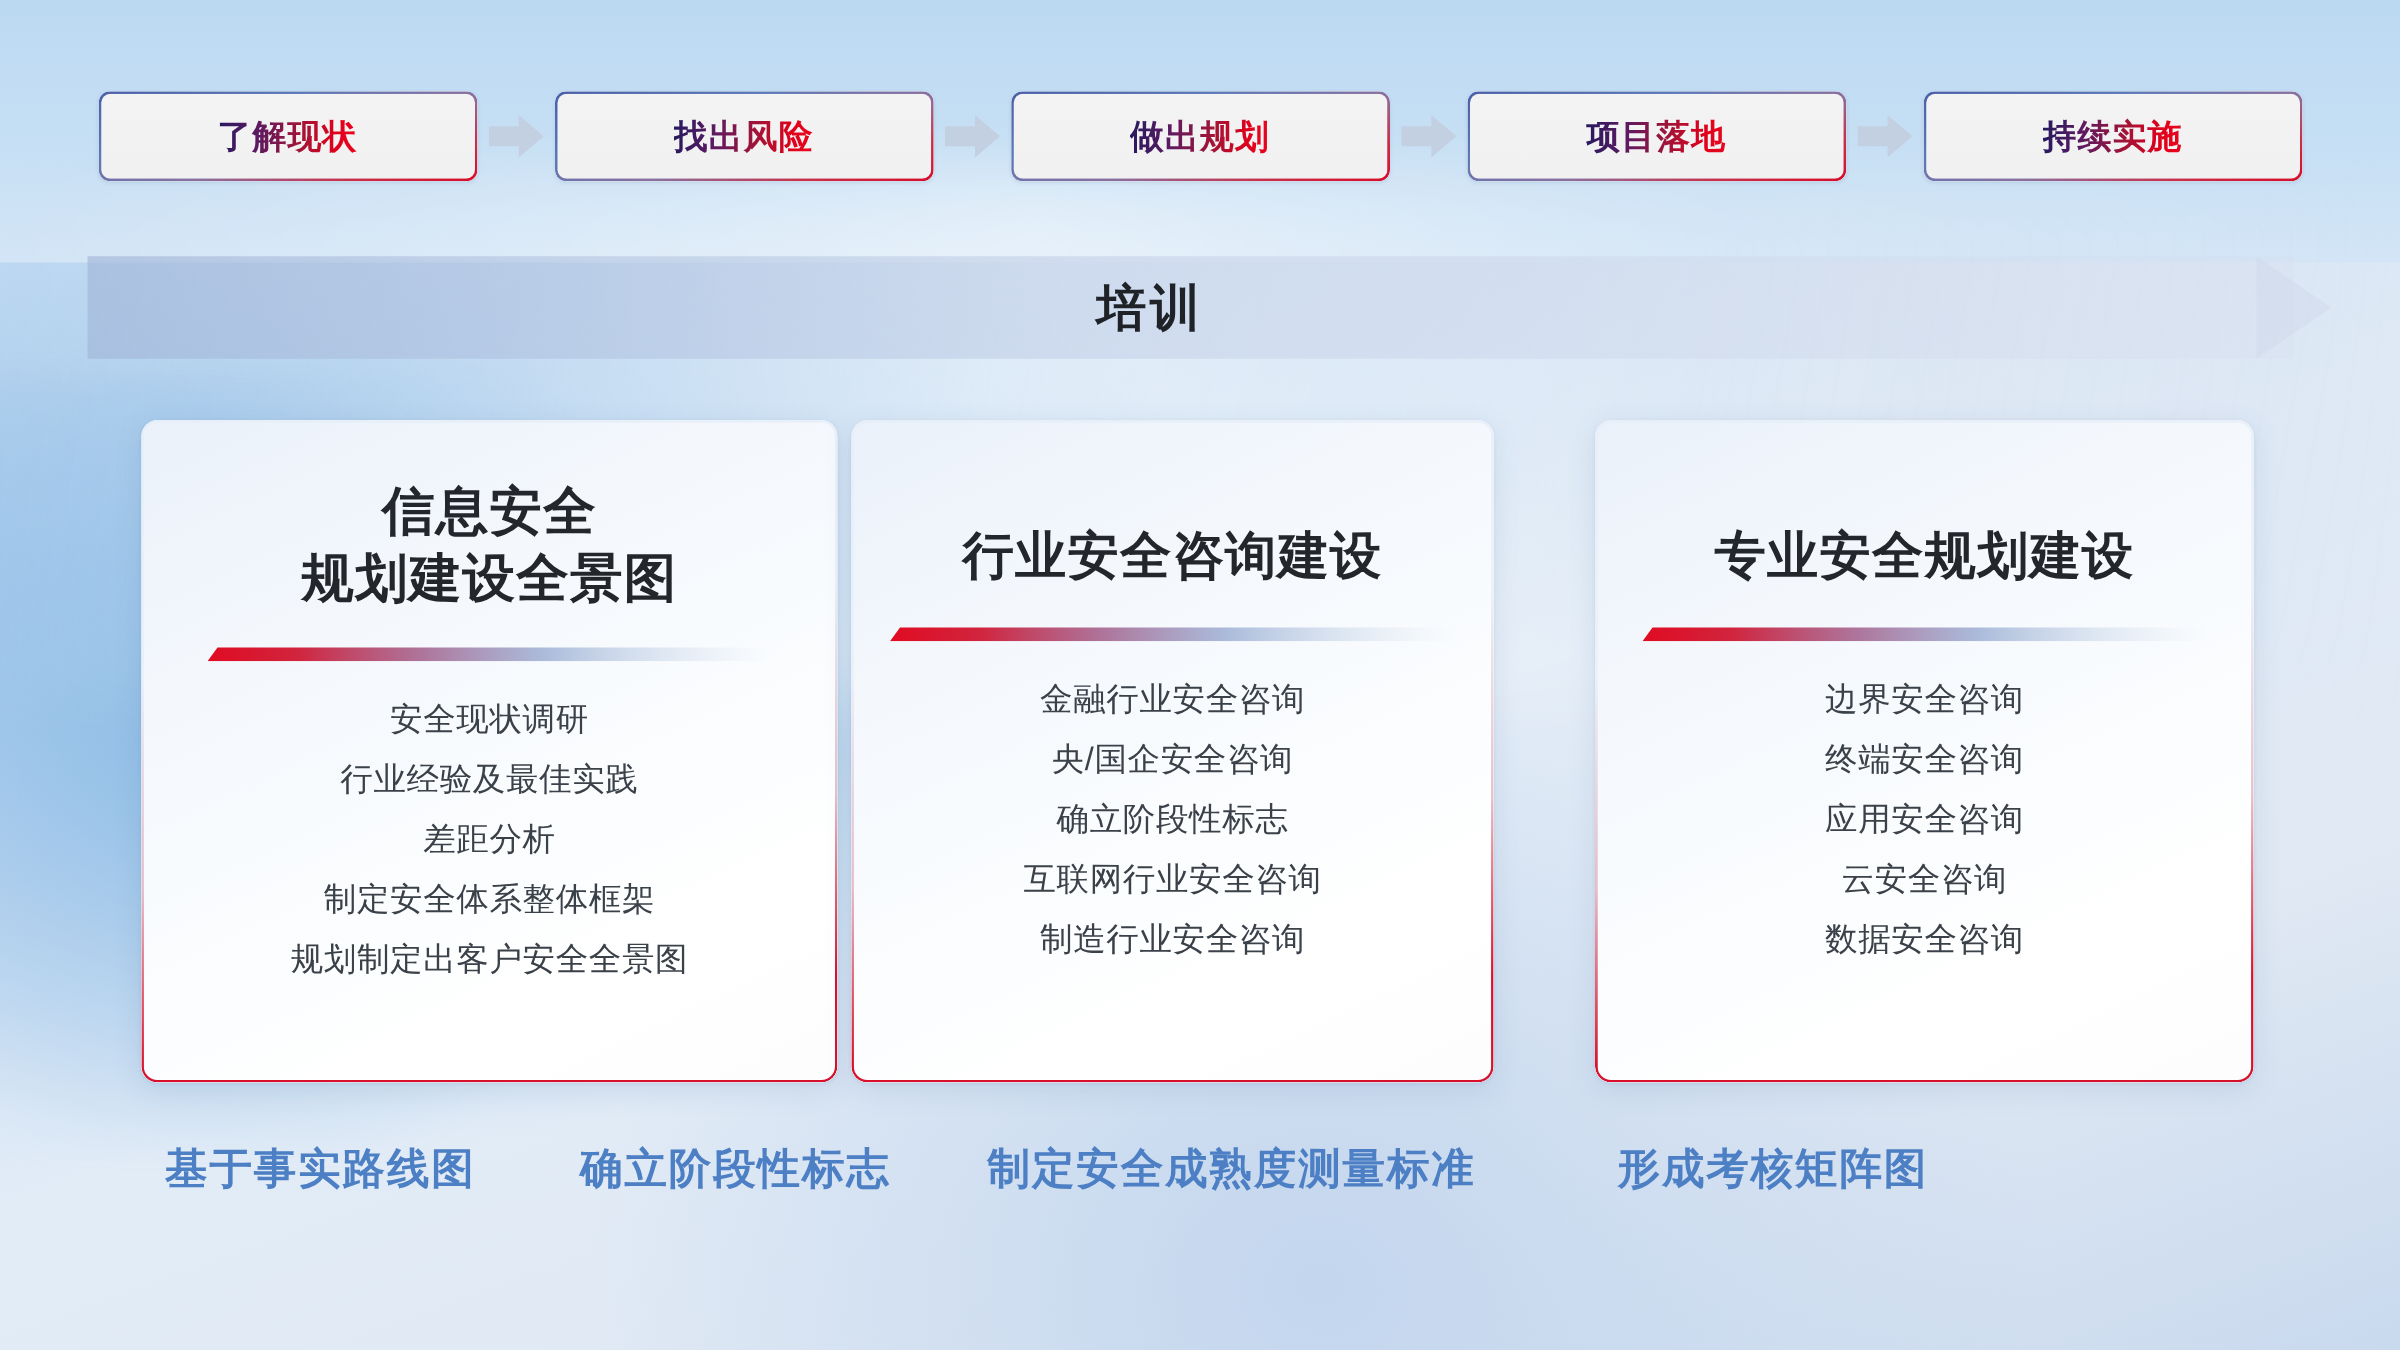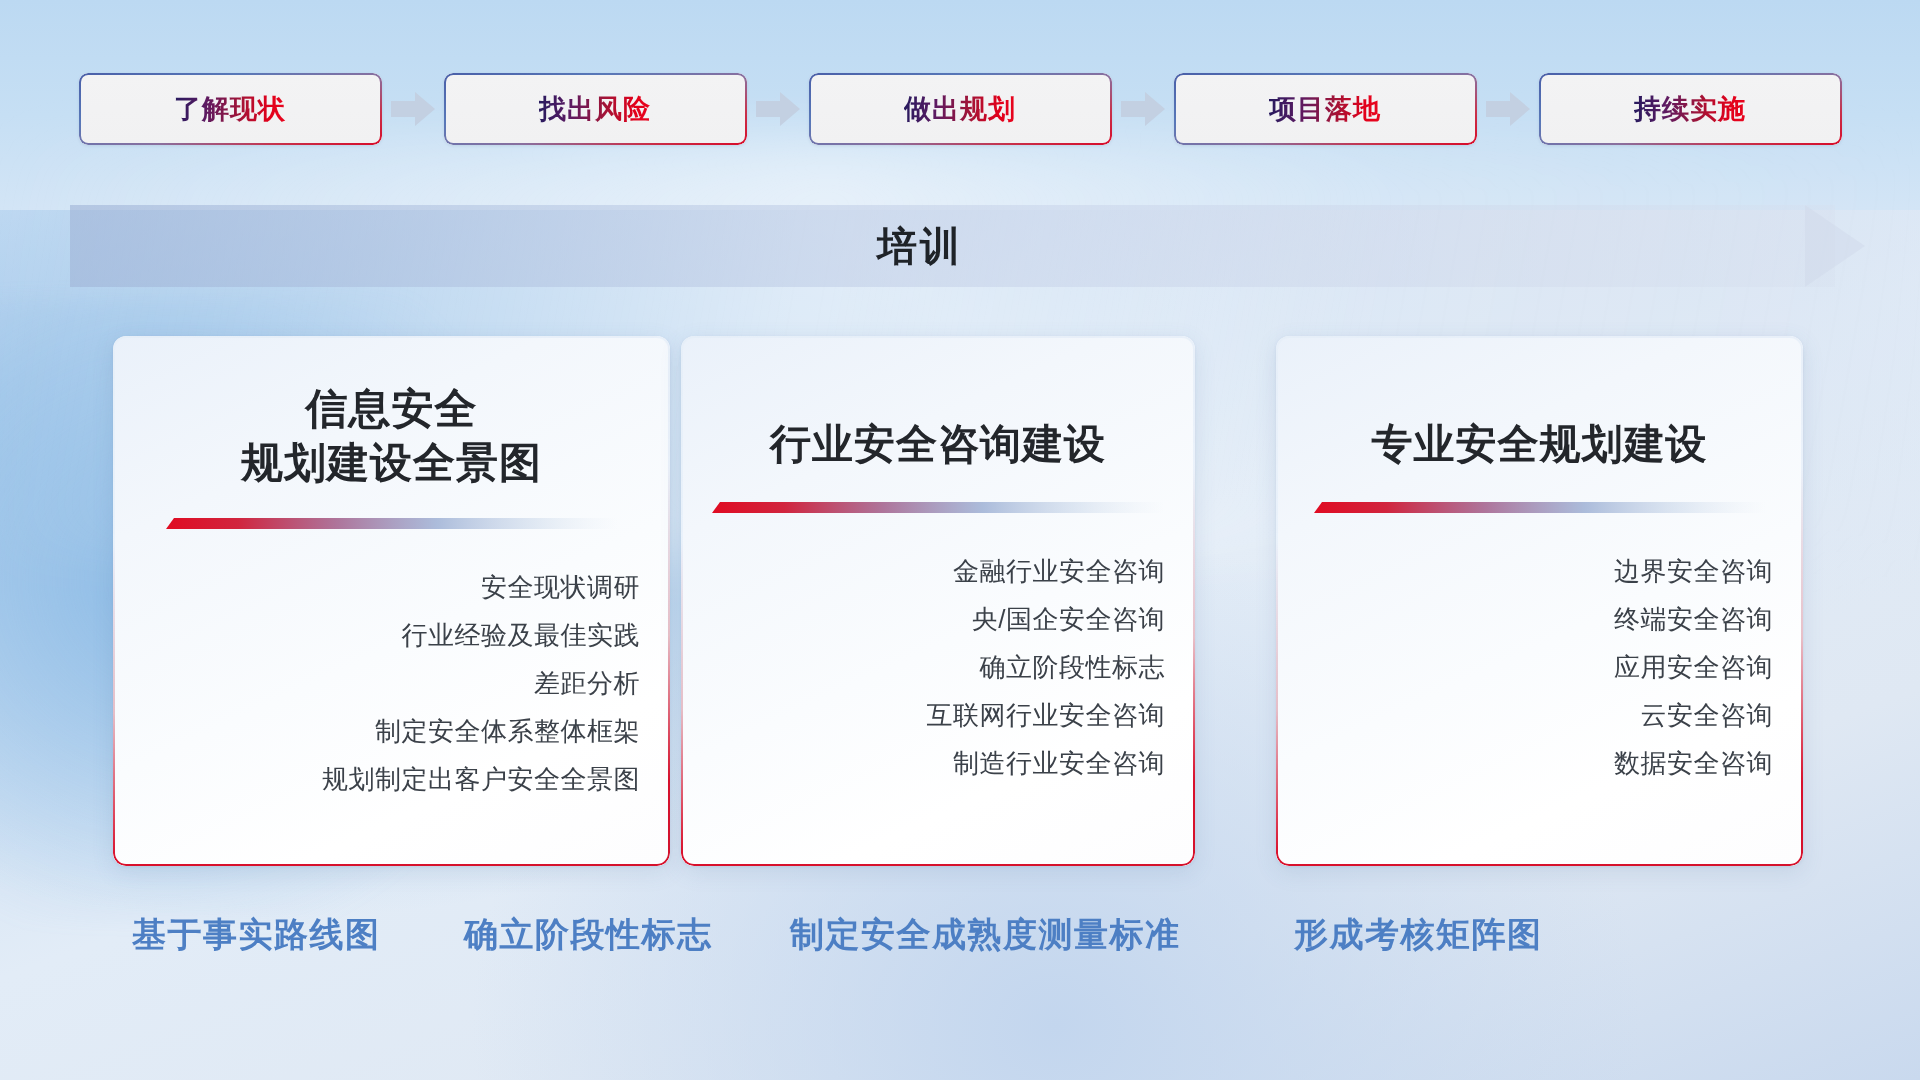--- a/index.html
+++ b/index.html
@@ -109,21 +109,21 @@
     text-align:center; color:#23262b; font-weight:700;
     font-size:42px; line-height:1.28; letter-spacing:1px;
     white-space:pre-line;
   }
   .card-1 .card-title { padding-top:4px; }
   .card-2 .card-title, .card-3 .card-title { padding-top:40px; font-size:41px; }
 
   .divider { margin:26px auto 0; width:452px; height:13px; display:block; }
   .card-2 .divider, .card-3 .divider { margin-top:30px; }
 
-  .card-list { margin-top:34px; text-align:right; }
+  .card-list { margin-top:22px; text-align:center; }
   .card-list li {
     list-style:none; font-size:26px; color:#3b4149; letter-spacing:.5px;
     line-height:1; padding:11px 0; font-weight:400;
   }
 
   
   #bottom-labels { position:absolute; left:0; top:912px; width:1920px; height:48px; z-index:3; }
   .blabel {
     position:absolute; top:0; font-size:34px; font-weight:700;
     color:#4d7fc4; letter-spacing:1.5px; white-space:nowrap;

